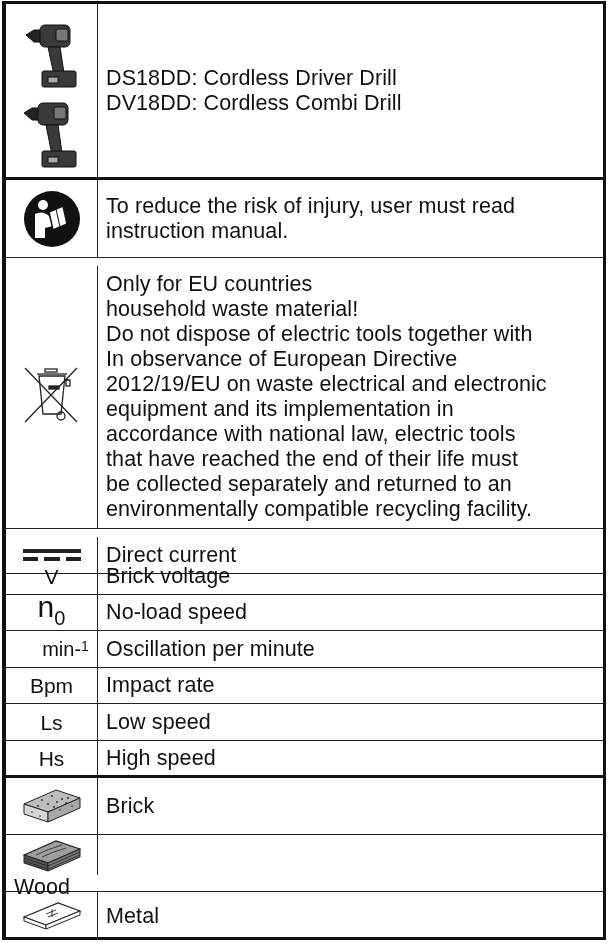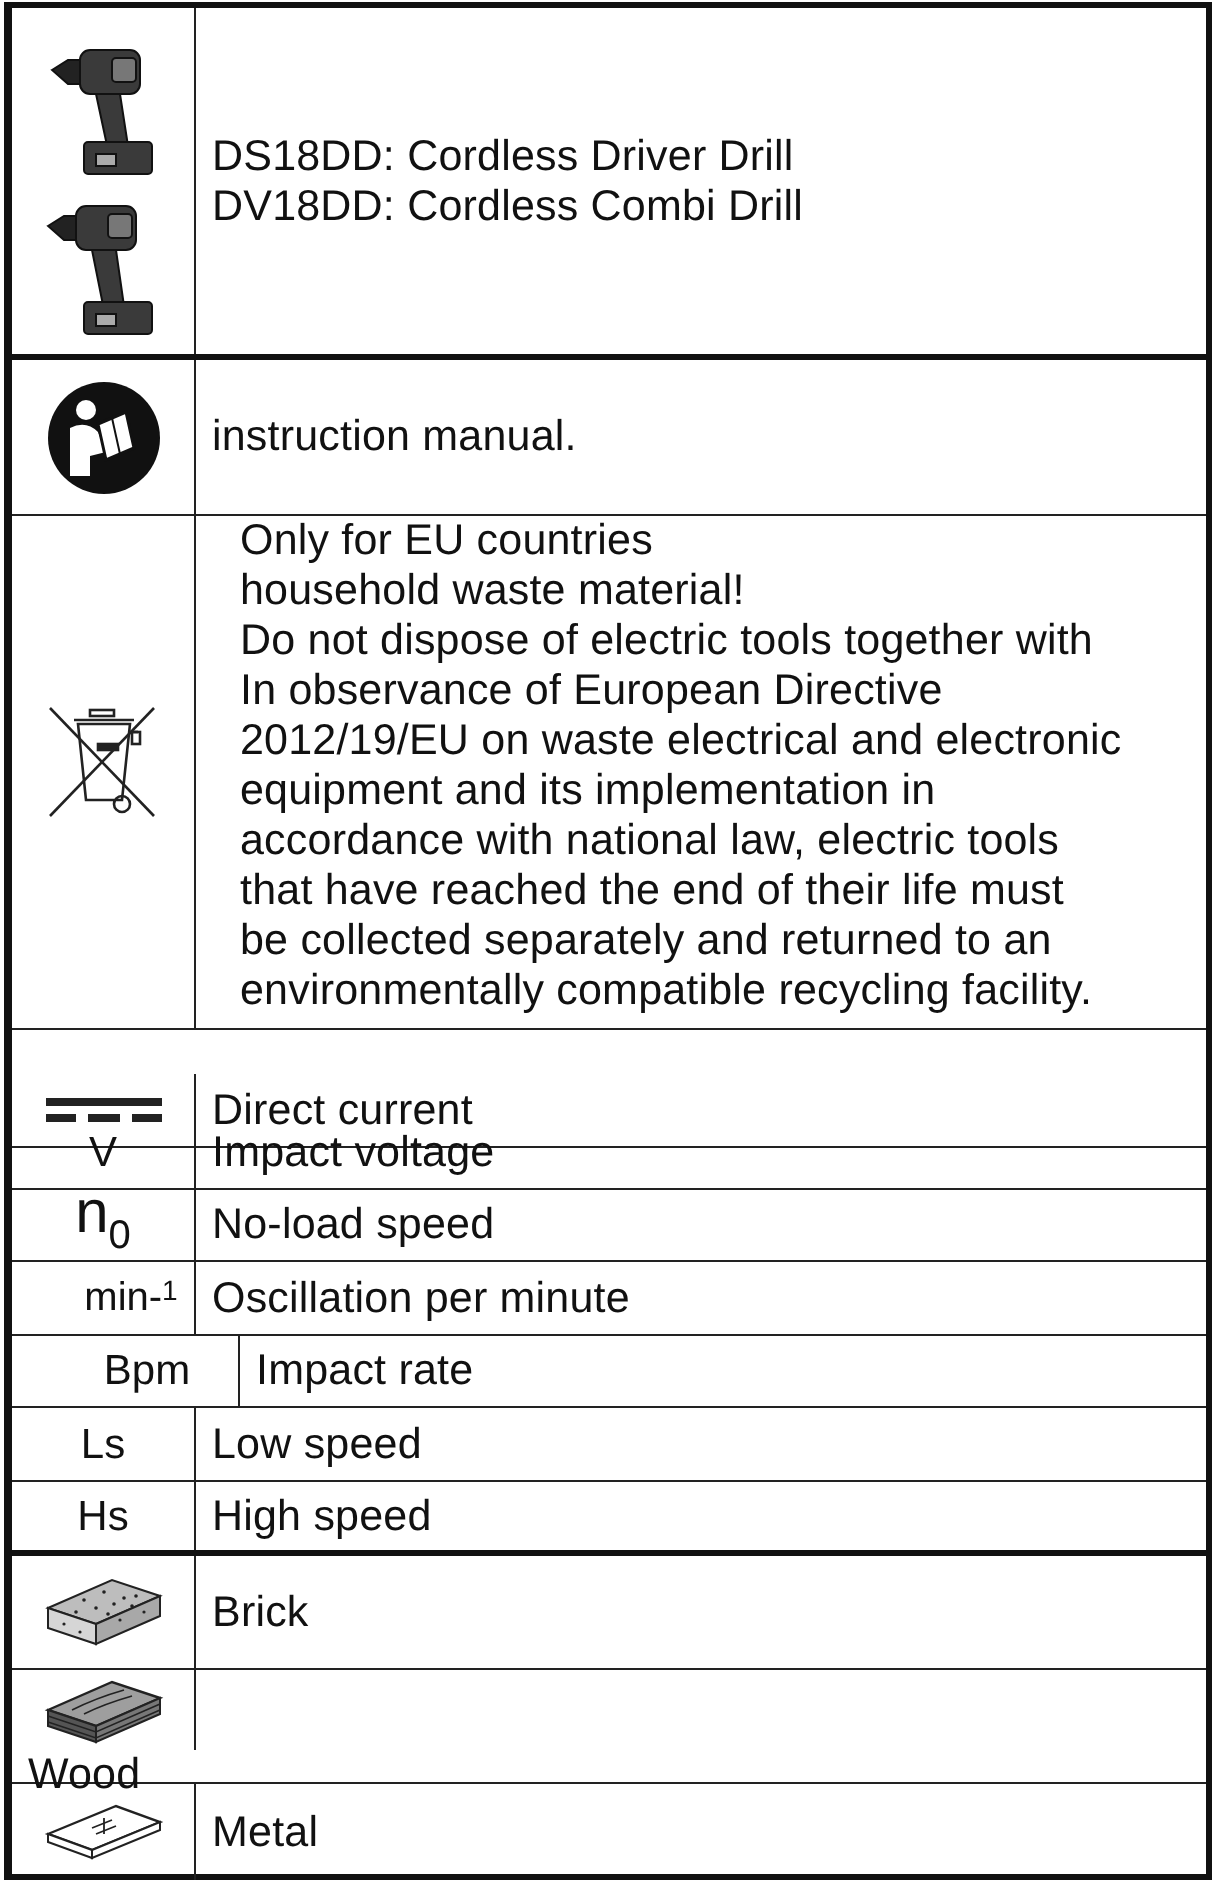--- a/index.html
+++ b/index.html
@@ -61,26 +61,27 @@
       <svg width="58" height="58" viewBox="0 0 58 58">
         <circle cx="29" cy="29" r="28" fill="#111"></circle>
         <circle cx="20" cy="15" r="5" fill="#fff"></circle>
         <path d="M12 24 Q20 20 26 26 L30 36 L22 38 L22 48 L12 48 Z" fill="#fff"></path>
         <polygon points="26,22 40,16 44,34 30,40" fill="#fff" stroke="#111" stroke-width="1.5"></polygon>
         <line x1="33" y1="19" x2="37" y2="37" stroke="#111" stroke-width="1"></line>
       </svg>
     </div>
     <div class="desc">
       <span class="lines">
+        <span class="line">To reduce the risk of injury, user must read</span>
         <span class="line">instruction manual.</span>
       </span>
     </div>
   </div>
 
-  <div class="row" style="top:248px; height:263px;gap:14px;">
+  <div class="row" style="top:262px; height:263px;">
     <div class="sym">
       <svg width="58" height="62" viewBox="0 0 58 62">
         <g fill="none" stroke="#222" stroke-width="1.3">
           <rect x="22" y="3" width="12" height="3"></rect>
           <line x1="14" y1="8" x2="44" y2="8"></line>
           <polygon points="16,10 42,10 38,48 20,48"></polygon>
           <rect x="26" y="20" width="10" height="3" fill="#222"></rect>
           <line x1="42" y1="14" x2="46" y2="14"></line>
           <rect x="43" y="14" width="4" height="6"></rect>
           <circle cx="38" cy="50" r="4"></circle>
@@ -117,21 +118,21 @@
     <div class="desc">
       <span class="line">Direct current</span>
     </div>
   </div>
 
   <div class="row" style="top:554px; height:37px;">
     <div class="sym">
       <span class="symtext">V</span>
     </div>
     <div class="desc">
-      <span class="line">Impact voltage</span>
+      <span class="line">Brick voltage</span>
     </div>
   </div>
 
   <div class="row" style="top:591px; height:36px;text-align:right;">
     <div class="sym">
       <span class="n0"><span>n</span><sub>0</sub></span>
     </div>
     <div class="desc">
       <span class="line">No-load speed</span>
     </div>
@@ -139,21 +140,21 @@
 
   <div class="row" style="top:627px; height:37px;">
     <div class="sym">
       <span class="minus"><span>min-</span><sup>1</sup></span>
     </div>
     <div class="desc">
       <span class="line">Oscillation per minute</span>
     </div>
   </div>
 
-  <div class="row" style="top:664px; height:36px;padding-left:22px;">
+  <div class="row" style="top:664px; height:36px;">
     <div class="sym">
       <span class="symtext">Bpm</span>
     </div>
     <div class="desc">
       <span class="line">Impact rate</span>
     </div>
   </div>
 
   <div class="row" style="top:700px; height:37px;">
     <div class="sym">

